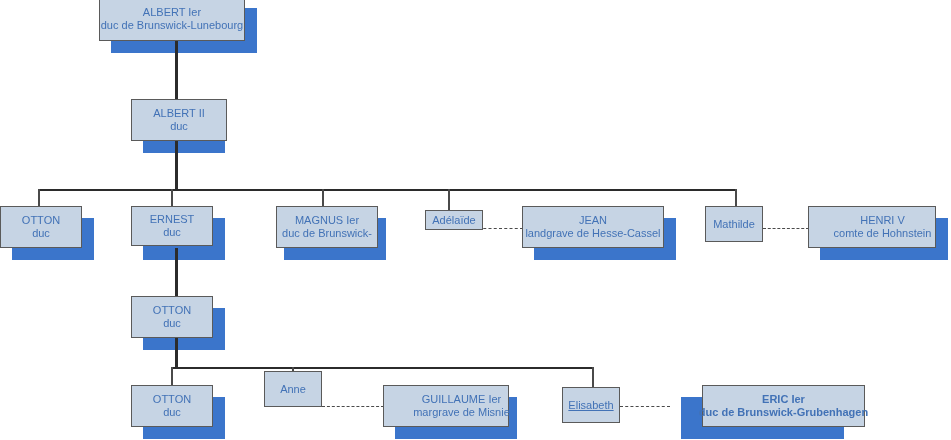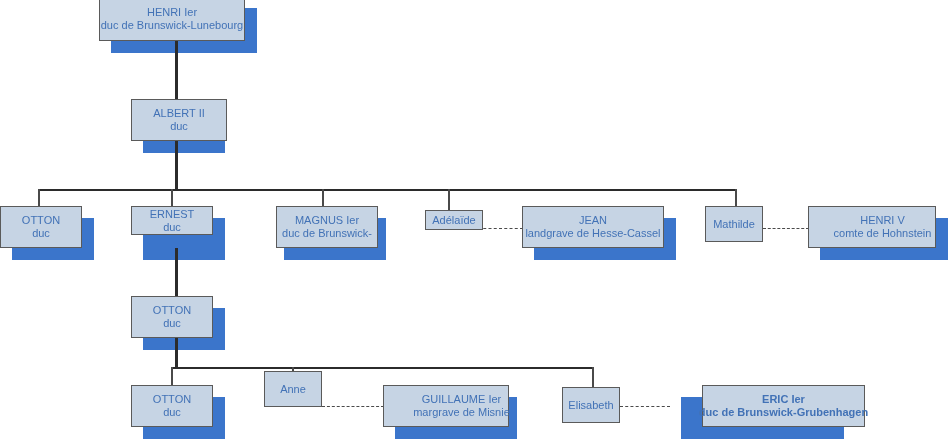--- a/index.html
+++ b/index.html
@@ -94,35 +94,35 @@
   <div class="conn v" style="left:171px; top:367px; height:19px;"></div>
   <div class="conn v" style="left:292px; top:367px; height:21px;"></div>
   <div class="conn v" style="left:592px; top:367px; height:21px;"></div>
 
   <div class="dashed" style="left:478px; top:228px; width:45px;"></div>
   <div class="dashed" style="left:763px; top:228px; width:46px;"></div>
   <div class="dashed" style="left:322px; top:406px; width:62px;"></div>
   <div class="dashed" style="left:620px; top:406px; width:50px;"></div>
 
   <div class="node" style="left:99px; top:-4px; width:146px; height:45px;">
-    <span class="ln">HENRI Ier</span>
+    <span class="ln">ALBERT Ier</span>
     <span class="ln">duc de Brunswick-Lunebourg</span>
   </div>
 
   <div class="node" style="left:131px; top:99px; width:96px; height:42px;">
     <span class="ln">ALBERT II</span>
     <span class="ln">duc</span>
   </div>
 
   <div class="node" style="left:0px; top:206px; width:82px; height:42px;">
     <span class="ln">OTTON</span>
     <span class="ln">duc</span>
   </div>
 
-  <div class="node" style="left:131px; top:206px; width:82px; height:29px;">
+  <div class="node" style="left:131px; top:206px; width:82px; height:40px;">
     <span class="ln">ERNEST</span>
     <span class="ln">duc</span>
   </div>
 
   <div class="node" style="left:276px; top:206px; width:102px; height:42px;">
     <span class="ln">MAGNUS Ier</span>
     <span class="ln">duc de Brunswick-</span>
   </div>
 
   <div class="node" style="left:425px; top:210px; width:58px; height:20px;">
@@ -155,21 +155,21 @@
 
   <div class="node" style="left:264px; top:371px; width:58px; height:36px;">
     <span class="ln">Anne</span>
   </div>
 
   <div class="node" style="left:383px; top:385px; width:126px; height:42px;padding-left:31px;">
     <span class="ln">GUILLAUME Ier</span>
     <span class="ln">margrave de Misnie</span>
   </div>
 
-  <div class="node" style="left:562px; top:387px; width:58px; height:36px;">
+  <div class="node" style="left:562px; top:387px; width:58px; height:36px;text-decoration:underline;">
     <span class="ln">Elisabeth</span>
   </div>
 
   <div class="node" style="left:702px; top:385px; width:163px; height:42px;font-weight:bold;">
     <span class="ln">ERIC Ier</span>
     <span class="ln">duc de Brunswick-Grubenhagen</span>
   </div>
 
 </div>
 

